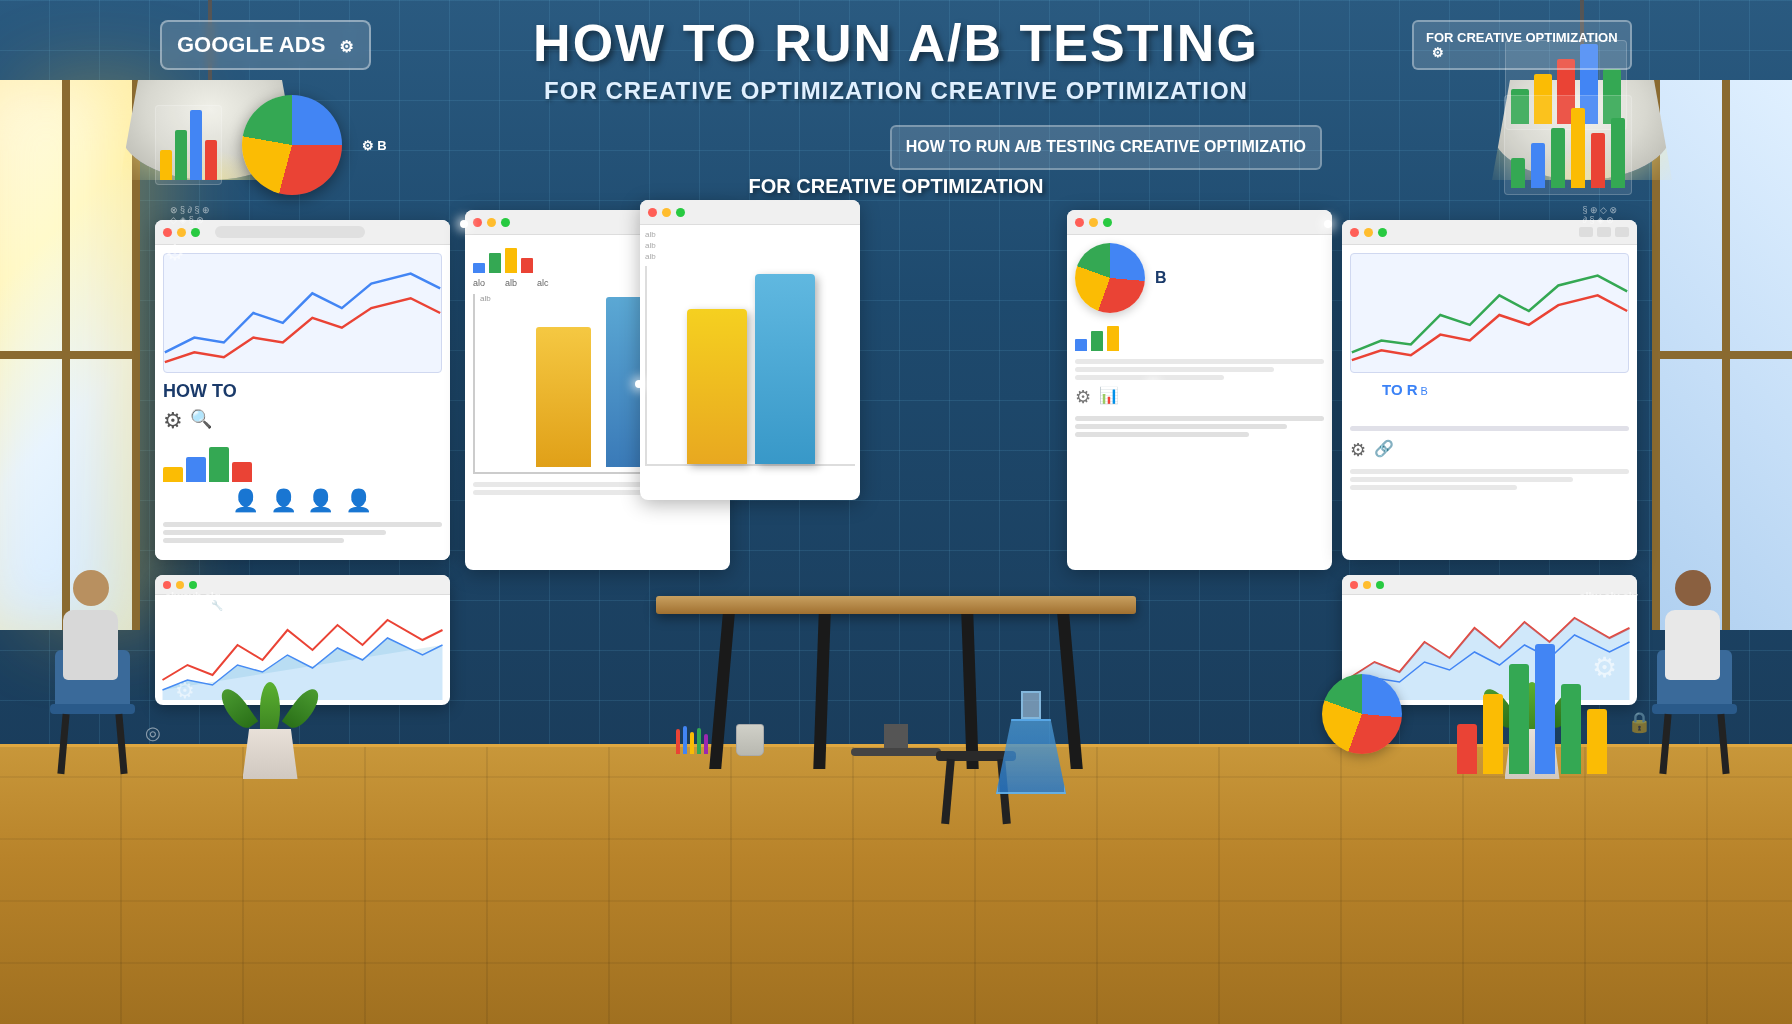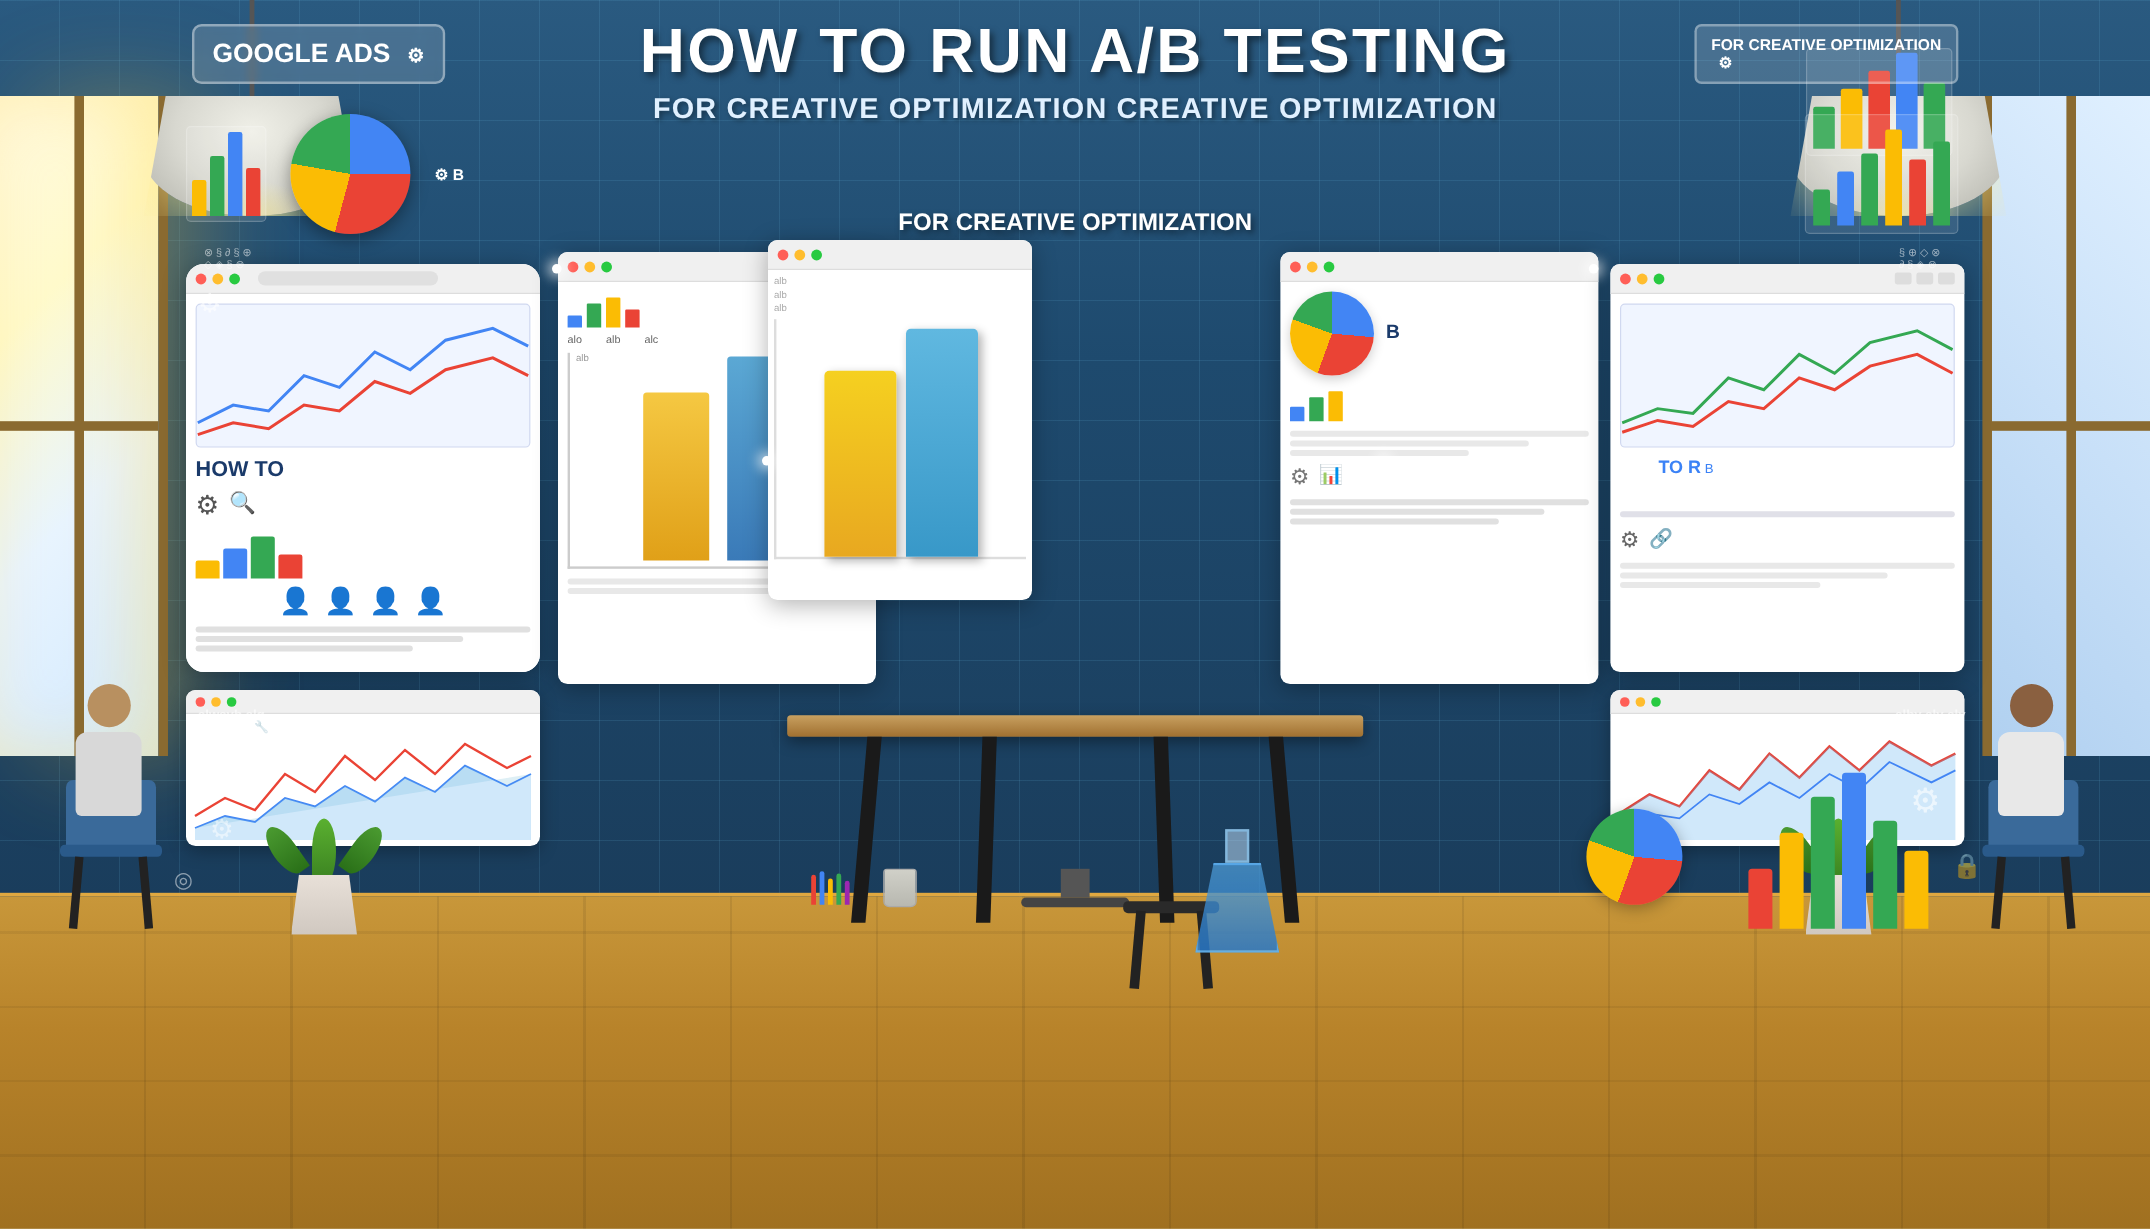--- a/index.html
+++ b/index.html
@@ -226,21 +226,20 @@
       padding: 8px;
       background: white;
     }
 
     
     .panel-left {
       top: 220px;
       left: 10px;
       width: 290px;
       height: 340px;
-      border-radius: 15px;
     }
 
     
     .glow-dot {
       position: absolute;
       width: 8px;
       height: 8px;
       border-radius: 50%;
       background: white;
       box-shadow: 0 0 10px 4px rgba(255,255,255,0.6);
@@ -315,20 +314,25 @@
 
   <div style="position:absolute;top:95px;right:160px;display:flex;align-items:flex-end;gap:6px;height:100px;background:rgba(255,255,255,0.1);border:1px solid rgba(255,255,255,0.2);border-radius:4px;padding:6px;z-index:8;">
     <div style="width:14px;height:30px;background:#34a853;border-radius:2px 2px 0 0;"></div>
     <div style="width:14px;height:45px;background:#4285f4;border-radius:2px 2px 0 0;"></div>
     <div style="width:14px;height:60px;background:#34a853;border-radius:2px 2px 0 0;"></div>
     <div style="width:14px;height:80px;background:#fbbc04;border-radius:2px 2px 0 0;"></div>
     <div style="width:14px;height:55px;background:#ea4335;border-radius:2px 2px 0 0;"></div>
     <div style="width:14px;height:70px;background:#34a853;border-radius:2px 2px 0 0;"></div>
   </div>
 
+  <div style="position:absolute;top:125px;right:470px;background:rgba(255,255,255,0.15);border:2px solid rgba(255,255,255,0.3);border-radius:6px;padding:10px 14px;color:white;font-size:16px;font-weight:900;z-index:9;line-height:1.3;">
+    <div>HOW TO RUN
+A/B TESTING
+CREATIVE OPTIMIZATIO</div>
+  </div>
 
   <div class="browser-panel panel-left" style="position:absolute;top:220px;left:155px;width:295px;height:340px;">
     <div class="browser-bar">
       <div class="browser-dot dot-red"></div>
       <div class="browser-dot dot-yellow"></div>
       <div class="browser-dot dot-green"></div>
       <div style="width:150px;height:12px;background:#e0e0e0;border-radius:6px;margin-left:10px;"></div>
     </div>
     <div class="browser-body" style="height:315px;overflow:hidden;">
 

